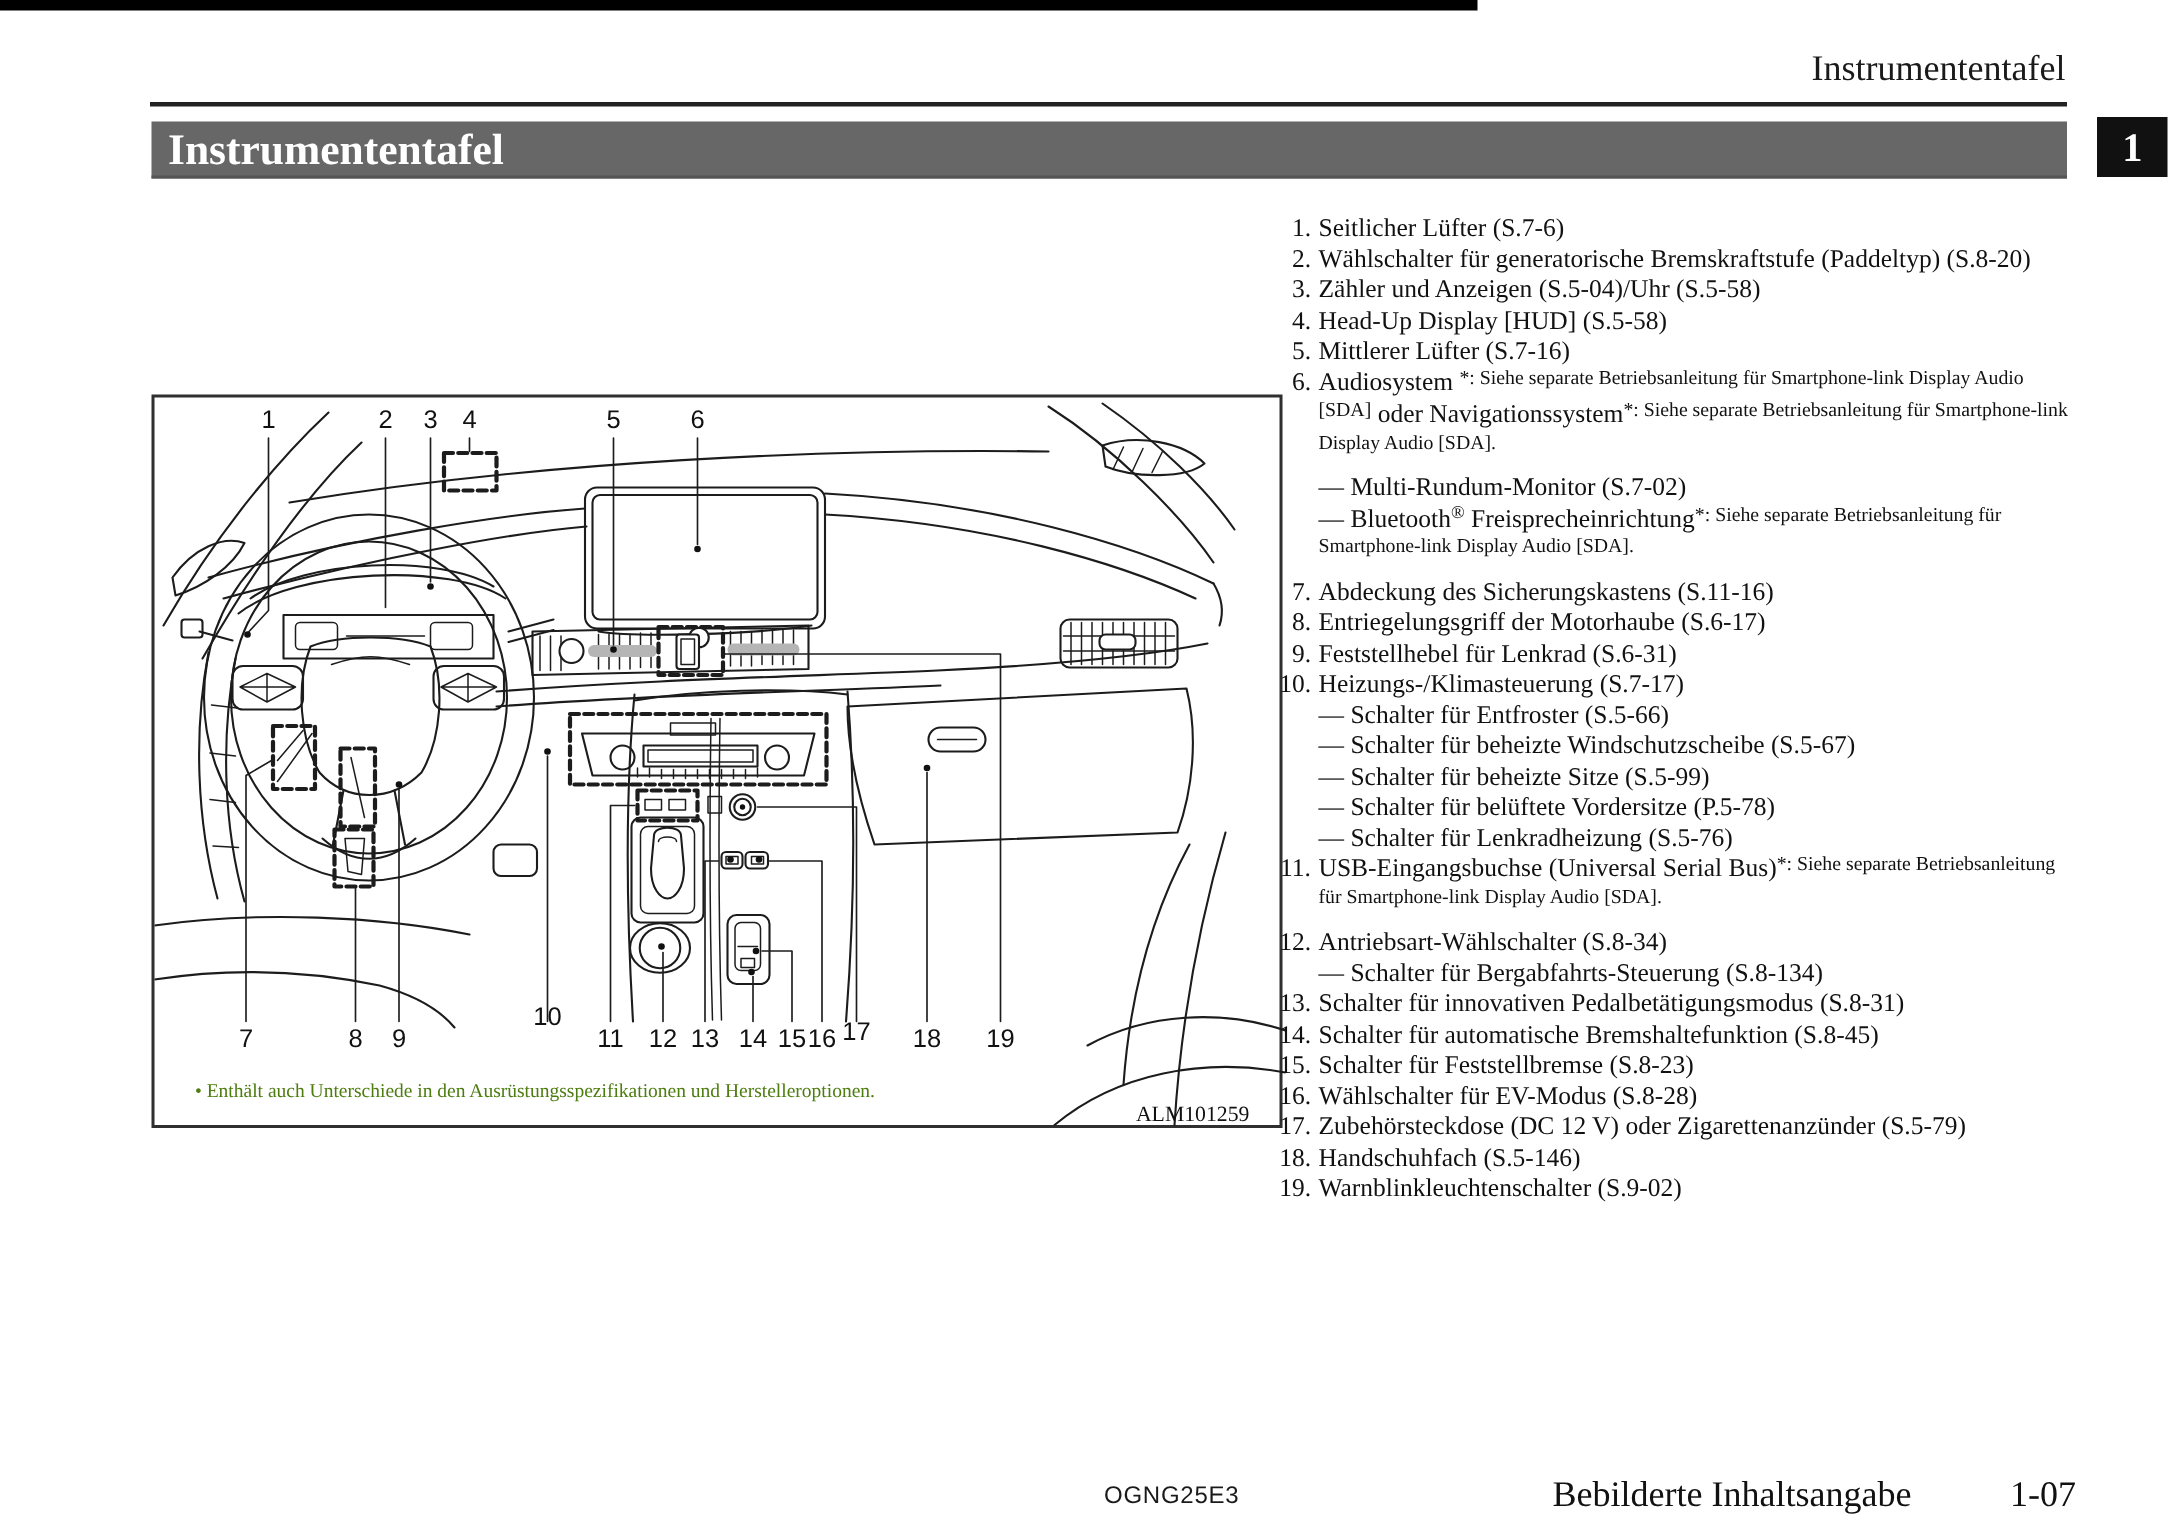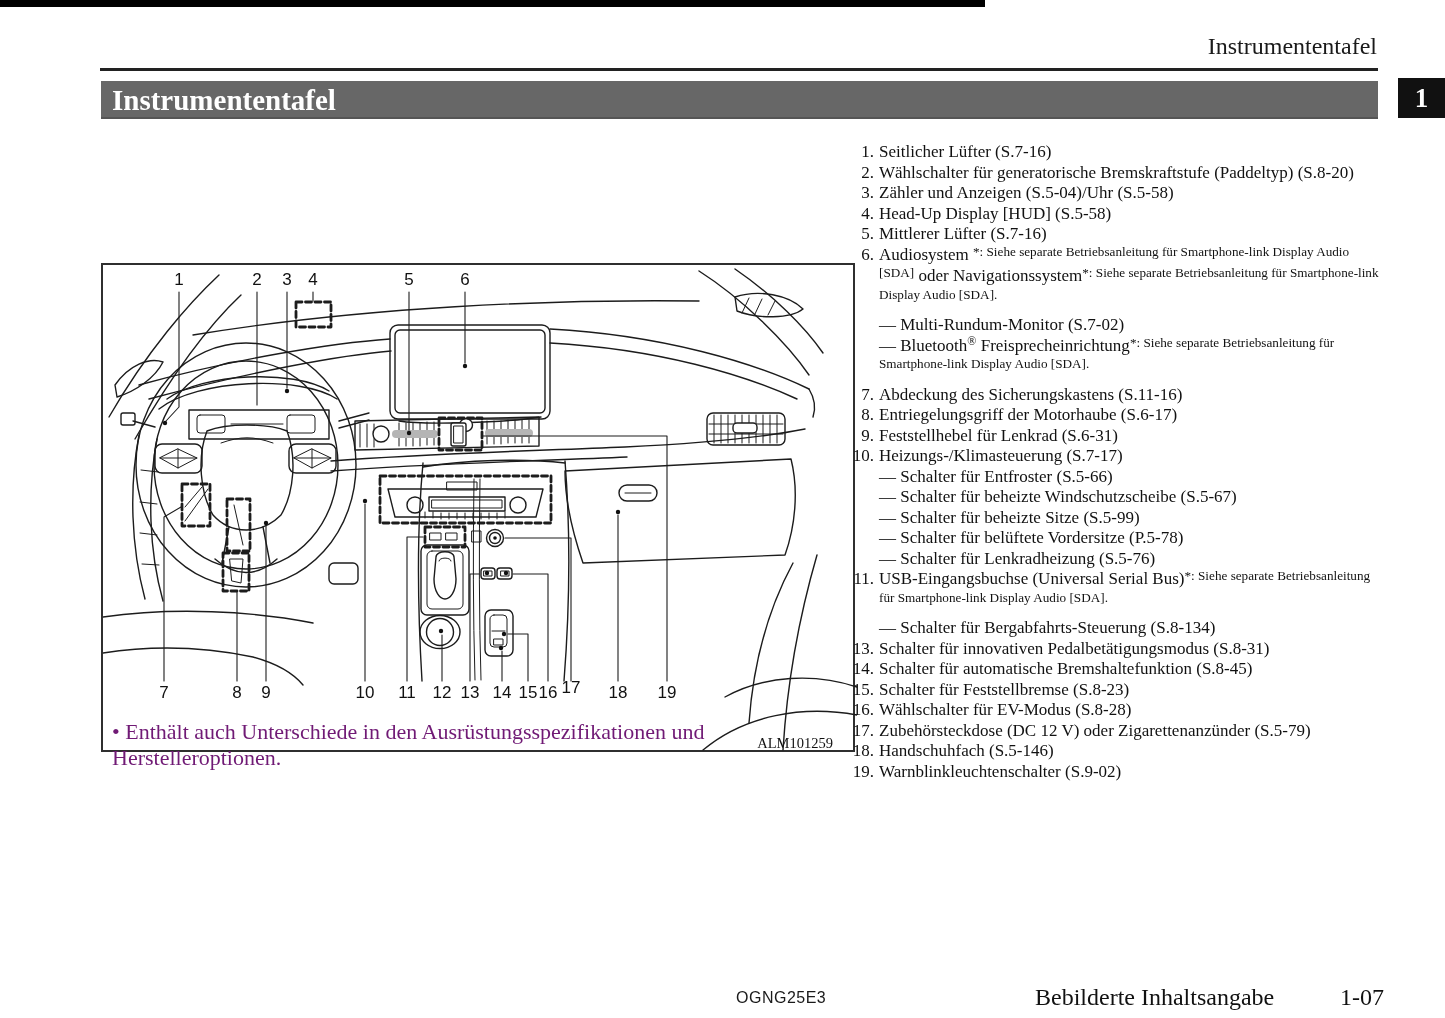--- a/index.html
+++ b/index.html
@@ -25,21 +25,21 @@
   
   .figure-panel{
     position:absolute;left:101px;top:263px;width:754px;height:489px;
     border:2px solid #2f2f2f;box-sizing:border-box;background:#fff;
   }
   .figure-panel svg{position:absolute;left:0;top:0;}
   .callout{
     position:absolute;transform:translateX(-50%);
     font-family:"Liberation Sans",sans-serif;font-size:17px;color:#111;line-height:1;
   }
-  .fig-caption{position:absolute;left:9px;top:454px;font-size:22px;color:#701a75;}
+  .fig-caption{position:absolute;left:27px;top:454px;font-size:13px;color:#4d7c0f;}
   .fig-code{position:absolute;right:20px;top:470px;font-size:14.5px;color:#111;}
   
   .art path,.art rect,.art circle,.art ellipse,.art line{
     fill:none;stroke:#1c1c1c;stroke-width:1.4;stroke-linecap:round;stroke-linejoin:round;
   }
   .art .thin{stroke-width:1;}
   .art .dashed{stroke-width:2.8;stroke-dasharray:6 3.5;}
   .art .leader{stroke-width:1.1;}
   .art .dot{fill:#111;stroke:none;}
   .art .fillw{fill:#fff;}
@@ -231,39 +231,39 @@
   <div>
       <span class="callout" style="left: 76px; top: 6px;">1</span>
       <span class="callout" style="left: 154px; top: 6px;">2</span>
       <span class="callout" style="left: 184px; top: 6px;">3</span>
       <span class="callout" style="left: 210px; top: 6px;">4</span>
       <span class="callout" style="left: 306px; top: 6px;">5</span>
       <span class="callout" style="left: 362px; top: 6px;">6</span>
       <span class="callout" style="left: 61px; top: 419px;">7</span>
       <span class="callout" style="left: 134px; top: 419px;">8</span>
       <span class="callout" style="left: 163px; top: 419px;">9</span>
-      <span class="callout" style="left: 262px; top: 419px;">10</span>
+      <span class="callout" style="left: 262px; top: 404px;">10</span>
       <span class="callout" style="left: 304px; top: 419px;">11</span>
       <span class="callout" style="left: 339px; top: 419px;">12</span>
       <span class="callout" style="left: 367px; top: 419px;">13</span>
       <span class="callout" style="left: 399px; top: 419px;">14</span>
       <span class="callout" style="left: 425px; top: 419px;">15</span>
       <span class="callout" style="left: 445px; top: 419px;">16</span>
       <span class="callout" style="left: 468px; top: 414px; text-align: center;">17</span>
       <span class="callout" style="left: 515px; top: 419px;">18</span>
       <span class="callout" style="left: 564px; top: 419px;">19</span>
     </div>
   <div class="fig-caption">• Enthält auch Unterschiede in den Ausrüstungsspezifikationen und Herstelleroptionen.</div>
   <div class="fig-code">ALM101259</div>
 </div>
 
 <div class="legend">
     <div class="lrow">
       <span class="lnum">1.</span>
-      <span class="ltxt"><span class="seg-t">Seitlicher Lüfter (S.7-16)</span></span>
+      <span class="ltxt"><span class="seg-t">Seitlicher Lüfter (S.7-6)</span></span>
     </div>
     <div class="lrow">
       <span class="lnum">2.</span>
       <span class="ltxt"><span class="seg-t">Wählschalter für generatorische Bremskraftstufe (Paddeltyp) (S.8-20)</span></span>
     </div>
     <div class="lrow">
       <span class="lnum">3.</span>
       <span class="ltxt"><span class="seg-t">Zähler und Anzeigen (S.5-04)/Uhr (S.5-58)</span></span>
     </div>
     <div class="lrow">
@@ -319,20 +319,24 @@
       <span class="ltxt"><span class="seg-t">— Schalter für belüftete Vordersitze (P.5-78)</span></span>
     </div>
     <div class="lrow sub">
       <span class="lnum"></span>
       <span class="ltxt"><span class="seg-t">— Schalter für Lenkradheizung (S.5-76)</span></span>
     </div>
     <div class="lrow after-gap">
       <span class="lnum">11.</span>
       <span class="ltxt"><span class="seg-t">USB-Eingangsbuchse (Universal Serial Bus)</span><span class="seg-n">*: Siehe separate Betriebsanleitung für Smartphone-link Display Audio [SDA].</span></span>
     </div>
+    <div class="lrow">
+      <span class="lnum">12.</span>
+      <span class="ltxt"><span class="seg-t">Antriebsart-Wählschalter (S.8-34)</span></span>
+    </div>
     <div class="lrow sub">
       <span class="lnum"></span>
       <span class="ltxt"><span class="seg-t">— Schalter für Bergabfahrts-Steuerung (S.8-134)</span></span>
     </div>
     <div class="lrow">
       <span class="lnum">13.</span>
       <span class="ltxt"><span class="seg-t">Schalter für innovativen Pedalbetätigungsmodus (S.8-31)</span></span>
     </div>
     <div class="lrow">
       <span class="lnum">14.</span>

